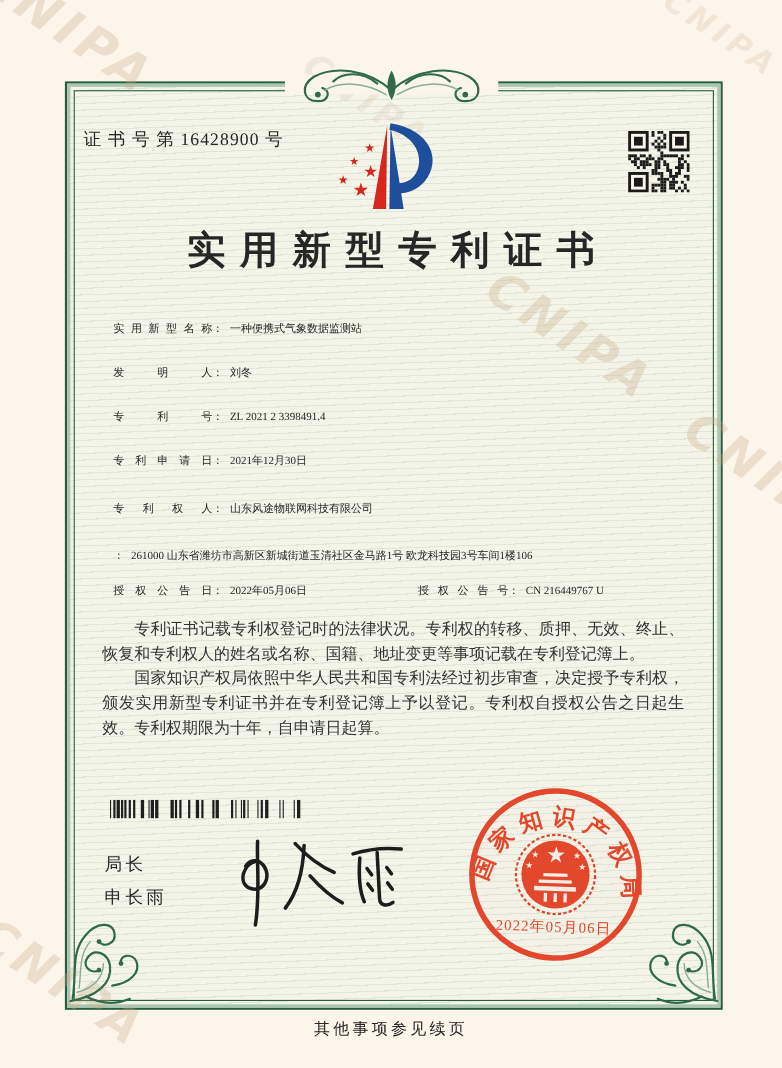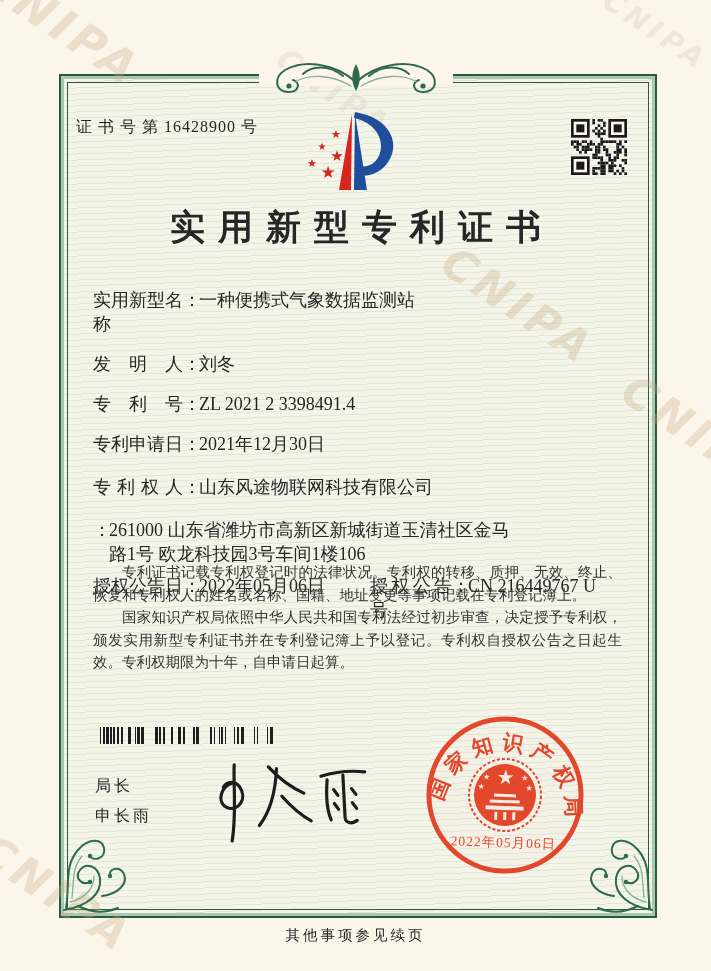--- a/index.html
+++ b/index.html
@@ -23,21 +23,21 @@
   .decor{position:absolute;z-index:2;pointer-events:none;}
   .top-orn{left:233px;top:52px;}
   .corner-bl{left:60px;top:818px;}
   .corner-br{left:556px;top:818px;transform:scaleX(-1);}
   
   .cert-no{position:absolute;left:76px;top:117px;font-size:16px;letter-spacing:1px;z-index:3;}
   .logo{position:absolute;left:296px;top:104px;z-index:3;}
   .qr{position:absolute;left:571px;top:119px;z-index:3;}
   .title{position:absolute;left:0;right:0;top:204px;text-align:center;font-size:35px;font-weight:bold;
          letter-spacing:13px;text-indent:13px;z-index:3;}
-  .fields{position:absolute;left:93px;top:288px;width:535px;font-size:18px;z-index:3;}
+  .fields{position:absolute;left:103px;top:288px;width:535px;font-size:10px;z-index:3;}
   .frow{display:flex;line-height:24px;margin-bottom:16px;}
   .frow.r4,.frow.r5{margin-bottom:19px;}
   .flabel{width:90px;flex:none;text-align:justify;text-align-last:justify;}
   .colon{flex:none;width:16px;}
   .fvalue{flex:1;max-width:412px;}
   .grant{position:relative;margin-top:-8px;}
   .g2{position:absolute;left:277px;top:0;display:flex;}
   .g2 .flabel{width:82px;}
   .paras{position:absolute;left:93px;top:561px;width:529px;font-size:14.5px;line-height:22.5px;
          text-align:justify;color:#333;z-index:3;}

